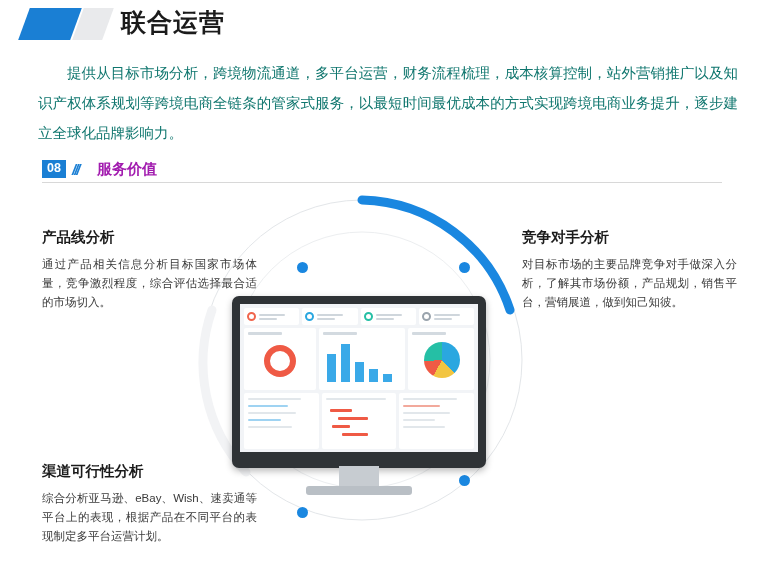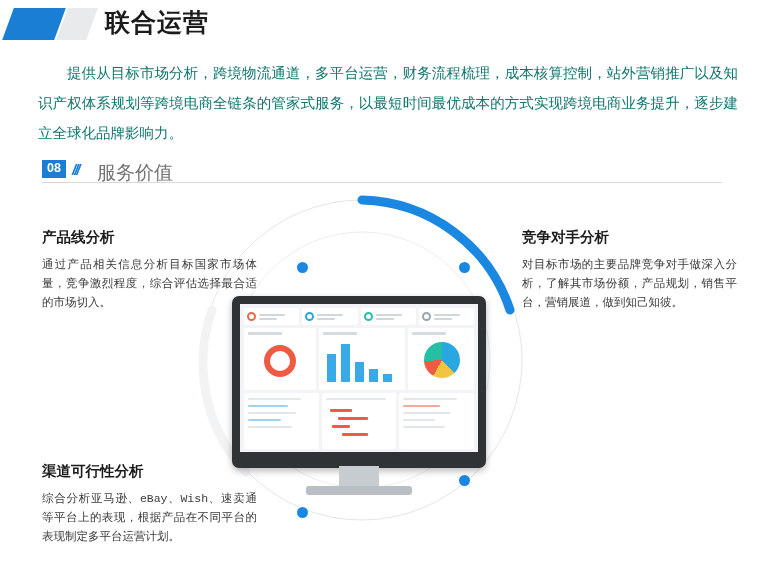--- a/index.html
+++ b/index.html
@@ -18,21 +18,21 @@
   .page {
     position: relative;
     width: 759px;
     height: 565px;
     overflow: hidden;
   }
 
   
   .header {
     position: absolute;
-    left: 0;
+    left: 16px;
     top: 0;
     width: 701px;
     height: 52px;
     padding-left: 32px;
   }
   .header-bar-blue {
     position: absolute;
     left: 8px;
     top: 8px;
     width: 52px;
@@ -98,23 +98,23 @@
     color: #1a7fd4;
     font-size: 15px;
     font-weight: bold;
     font-style: italic;
     letter-spacing: -2px;
   }
   .section-title {
     position: absolute;
     left: 55px;
     top: 0px;
-    font-size: 19px;
-    font-weight: normal;
-    color: #737373;
+    font-size: 15px;
+    font-weight: bold;
+    color: #a21caf;
   }
   .section-rule {
     position: absolute;
     left: 0;
     top: 22px;
     width: 680px;
     height: 1px;
     background: #d8d8d8;
   }
 
@@ -144,21 +144,20 @@
     font-size: 14.5px;
     font-weight: bold;
     color: #1b1b1b;
   }
   .block p {
     margin: 0;
     font-size: 11.5px;
     line-height: 19px;
     color: #3a3a3a;
     text-align: justify;
-    font-family: Liberation Mono, monospace;
   }
   .block-tl { left: 42px; top: 228px; }
   .block-tr { left: 522px; top: 228px; }
   .block-bl { left: 42px; top: 462px; }
   .block-br { left: 522px; top: 448px; }
 
   
   .monitor {
     position: absolute;
     left: 232px;

